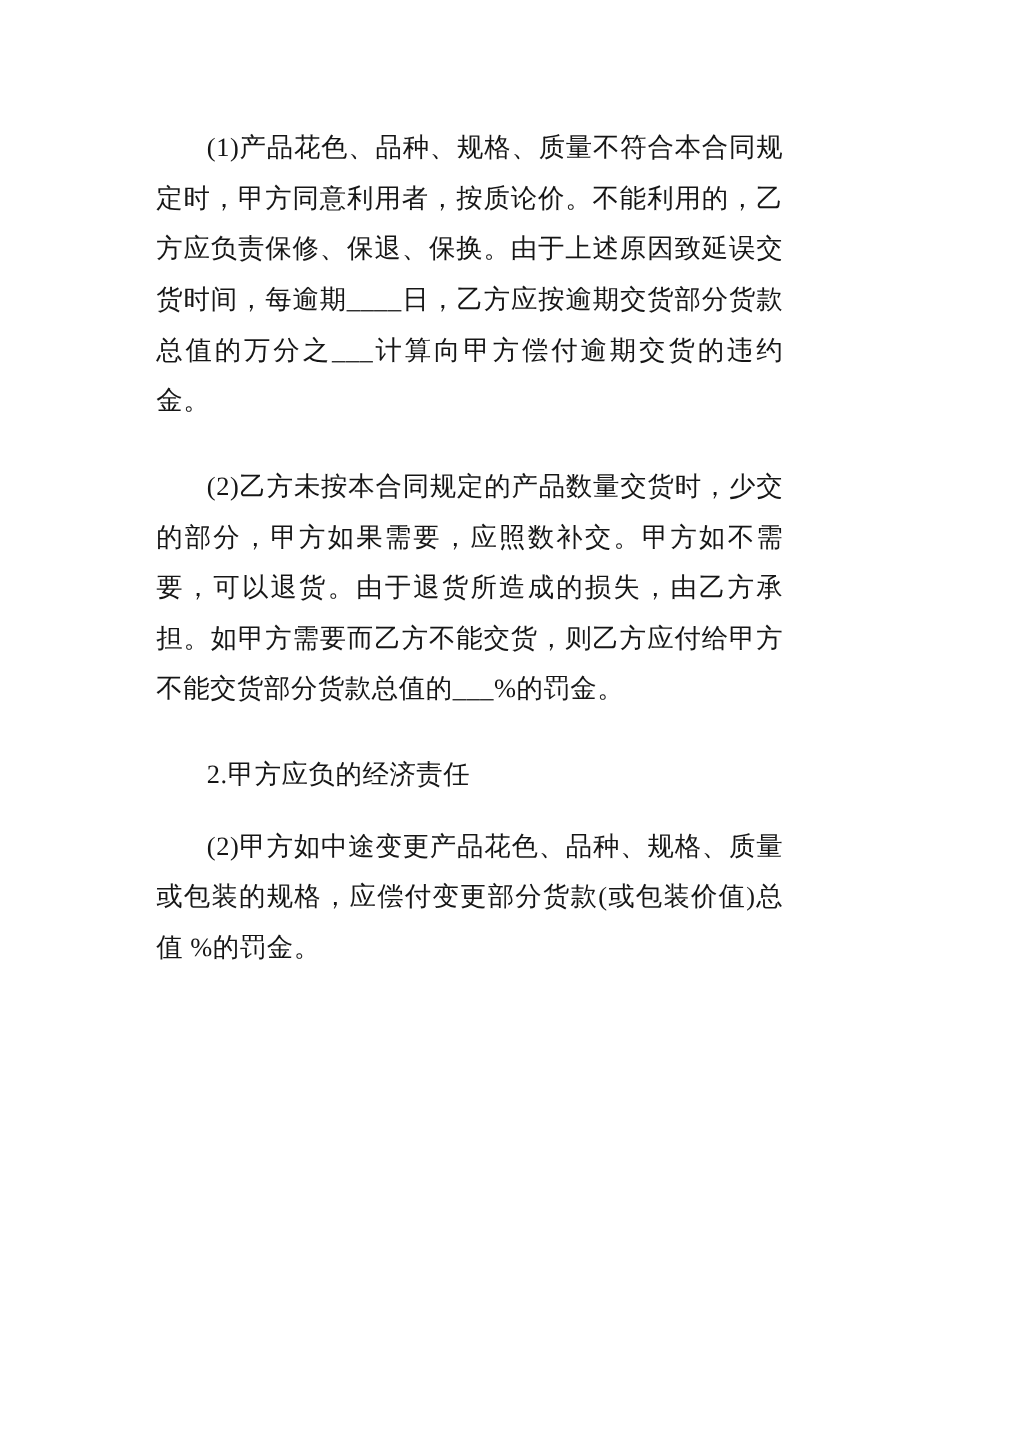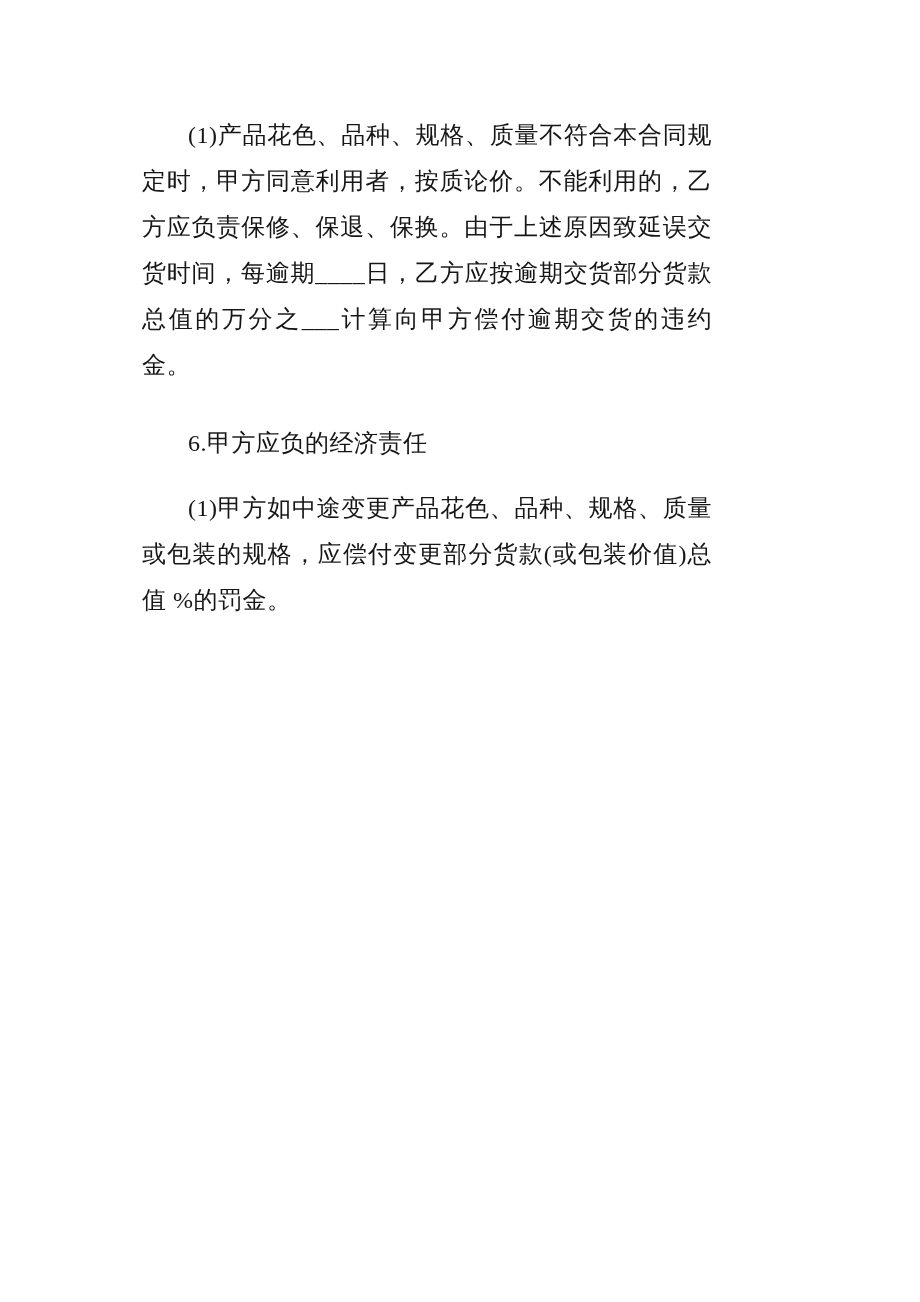--- a/index.html
+++ b/index.html
@@ -46,19 +46,20 @@
   .para:last-child {
     margin-bottom: 0;
   }
 </style>
 </head>
 <body>
 
 <div class="doc-page">
   <p class="para">(1)产品花色、品种、规格、质量不符合本合同规定时，甲方同意利用者，按质论价。不能利用的，乙方应负责保修、保退、保换。由于上述原因致延误交货时间，每逾期____日，乙方应按逾期交货部分货款总值的万分之___计算向甲方偿付逾期交货的违约金。</p>
 
+  <p class="para">(2)乙方未按本合同规定的产品数量交货时，少交的部分，甲方如果需要，应照数补交。甲方如不需要，可以退货。由于退货所造成的损失，由乙方承担。如甲方需要而乙方不能交货，则乙方应付给甲方不能交货部分货款总值的___%的罚金。</p>
 
 
 
-  <p class="para mb-heading">6.甲方应负的经济责任</p>
+  <p class="para mb-heading">2.甲方应负的经济责任</p>
 
-  <p class="para">(1)甲方如中途变更产品花色、品种、规格、质量或包装的规格，应偿付变更部分货款(或包装价值)总值 %的罚金。</p>
+  <p class="para">(2)甲方如中途变更产品花色、品种、规格、质量或包装的规格，应偿付变更部分货款(或包装价值)总值 %的罚金。</p>
 </div>
 
 </body></html>

